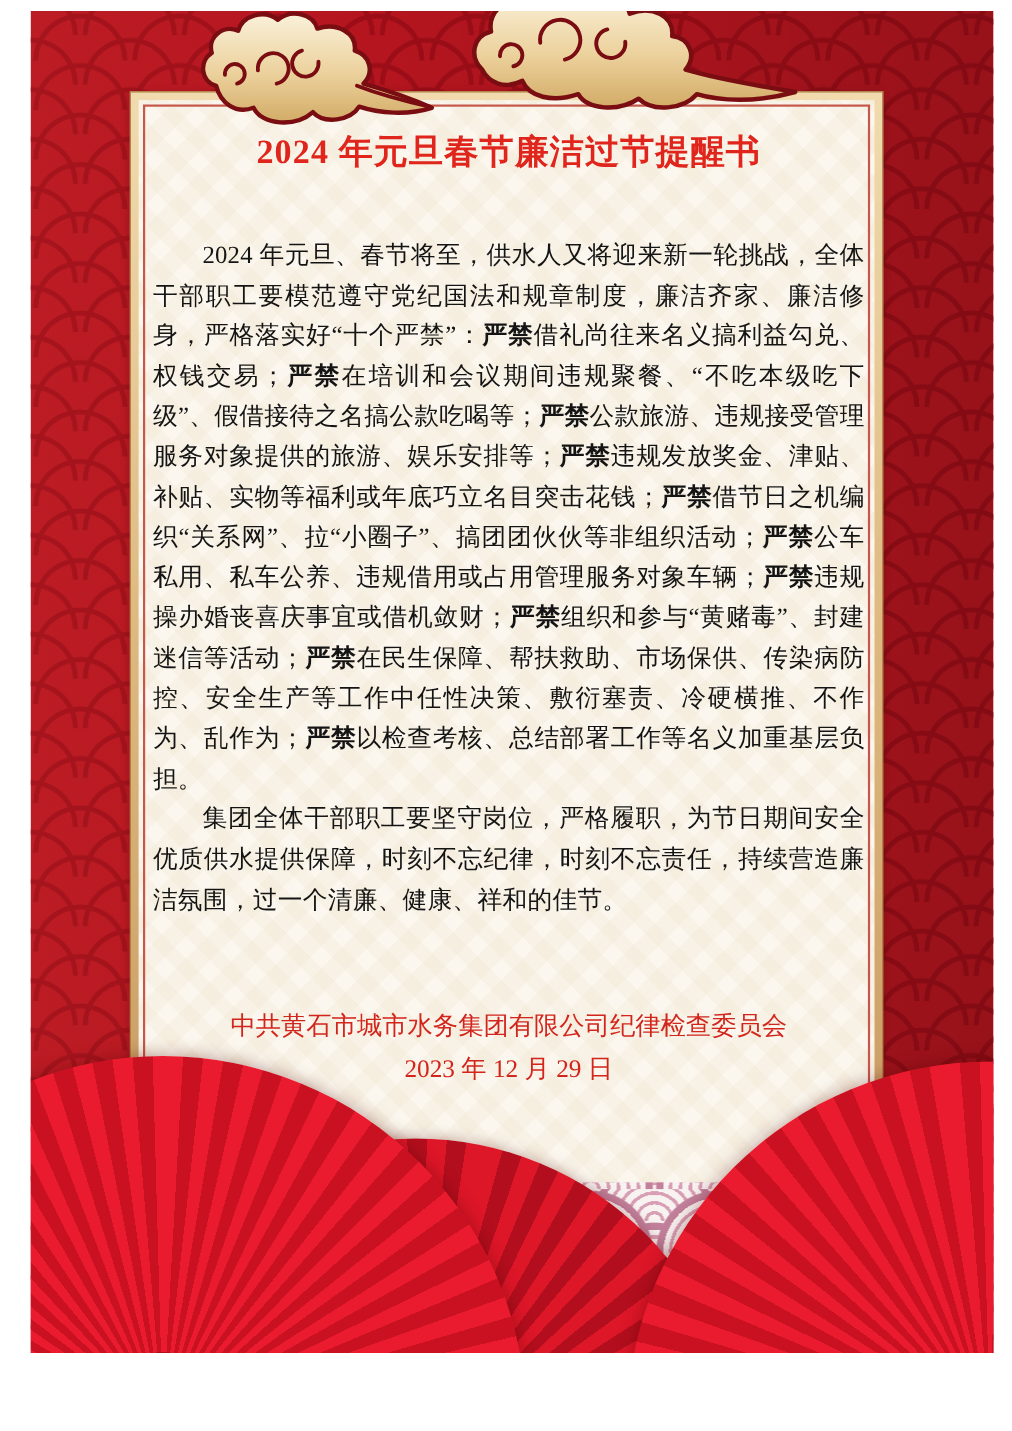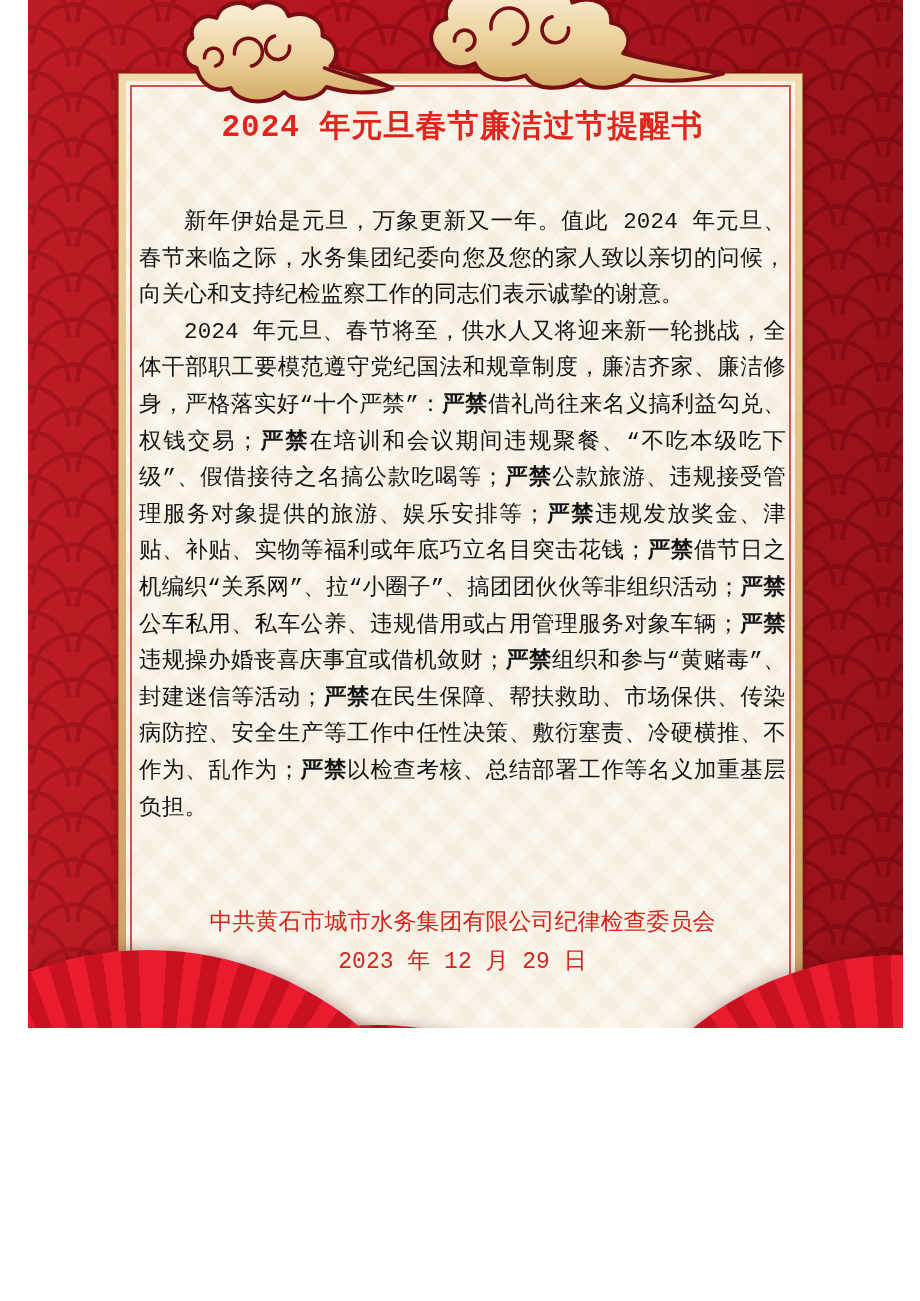--- a/index.html
+++ b/index.html
@@ -3,28 +3,27 @@
 <meta charset="utf-8">
 <style>
   html,body{margin:0;padding:0;}
   body{
     width:920px;height:1301px;position:relative;background:#ffffff;
     font-family:"Liberation Serif","DejaVu Serif",serif;
     overflow:hidden;
   }
   
   .poster{
-    position:absolute;left:28px;top:0;width:875px;height:1028px;overflow:hidden;
+    position:absolute;left:28px;top:10px;width:875px;height:1220px;overflow:hidden;
     background-color:#b5151f;
     background-image:
       radial-gradient(circle 45px at 50% 100%, rgba(0,0,0,0) 0 38px, #9c0d17 38.5px 42.5px, rgba(0,0,0,0) 43px),
       radial-gradient(circle 45px at 50% 100%, rgba(0,0,0,0) 0 38px, #9c0d17 38.5px 42.5px, rgba(0,0,0,0) 43px);
     background-size:90px 45px,90px 45px;
     background-position:0 0,45px 22px;
-    font-family:Liberation Mono, monospace;
   }
   .poster-shade{
     position:absolute;inset:0;pointer-events:none;
     background:linear-gradient(90deg, rgba(255,90,80,0.10) 0%, rgba(0,0,0,0) 35%, rgba(0,0,0,0.16) 100%);
   }
   
   .frame{
     position:absolute;left:90px;top:73px;width:685px;height:1125px;z-index:2;
     background:linear-gradient(180deg,#f1dbae 0%,#ddb87e 45%,#c3935a 100%);
     box-shadow:inset 0 0 0 1px #a97c40, 0 2px 8px rgba(60,0,0,.35);
@@ -112,22 +111,22 @@
 <div class="poster">
   <div class="poster-shade"></div>
 
   <div class="frame">
     <div class="paper">
       <div class="waves"></div>
       <div class="paper-rule"></div>
       <div class="content">
         <h1 class="doc-title">2024 年元旦春节廉洁过节提醒书</h1>
         <div class="body-block">
-            <p class="body-para">新年伊始是元旦，万象更新又一年。值此 2024 年元旦、春节来临之际，水务集团纪委向您及您的家人致以亲切的问候，向关心和支持纪检监察工作的同志们表示诚挚的谢意。</p>
             <p class="body-para">2024 年元旦、春节将至，供水人又将迎来新一轮挑战，全体干部职工要模范遵守党纪国法和规章制度，廉洁齐家、廉洁修身，严格落实好“十个严禁”：<b>严禁</b>借礼尚往来名义搞利益勾兑、权钱交易；<b>严禁</b>在培训和会议期间违规聚餐、“不吃本级吃下级”、假借接待之名搞公款吃喝等；<b>严禁</b>公款旅游、违规接受管理服务对象提供的旅游、娱乐安排等；<b>严禁</b>违规发放奖金、津贴、补贴、实物等福利或年底巧立名目突击花钱；<b>严禁</b>借节日之机编织“关系网”、拉“小圈子”、搞团团伙伙等非组织活动；<b>严禁</b>公车私用、私车公养、违规借用或占用管理服务对象车辆；<b>严禁</b>违规操办婚丧喜庆事宜或借机敛财；<b>严禁</b>组织和参与“黄赌毒”、封建迷信等活动；<b>严禁</b>在民生保障、帮扶救助、市场保供、传染病防控、安全生产等工作中任性决策、敷衍塞责、冷硬横推、不作为、乱作为；<b>严禁</b>以检查考核、总结部署工作等名义加重基层负担。</p>
+            <p class="body-para">集团全体干部职工要坚守岗位，严格履职，为节日期间安全优质供水提供保障，时刻不忘纪律，时刻不忘责任，持续营造廉洁氛围，过一个清廉、健康、祥和的佳节。</p>
           </div>
         <p class="sign">中共黄石市城市水务集团有限公司纪律检查委员会</p>
         <p class="date">2023 年 12 月 29 日</p>
       </div>
     </div>
   </div>
 
   <svg class="cloud cloud-left" viewBox="0 0 225 118">
     <defs>
       <linearGradient id="gl1" x1="0" y1="0" x2="0" y2="1">

